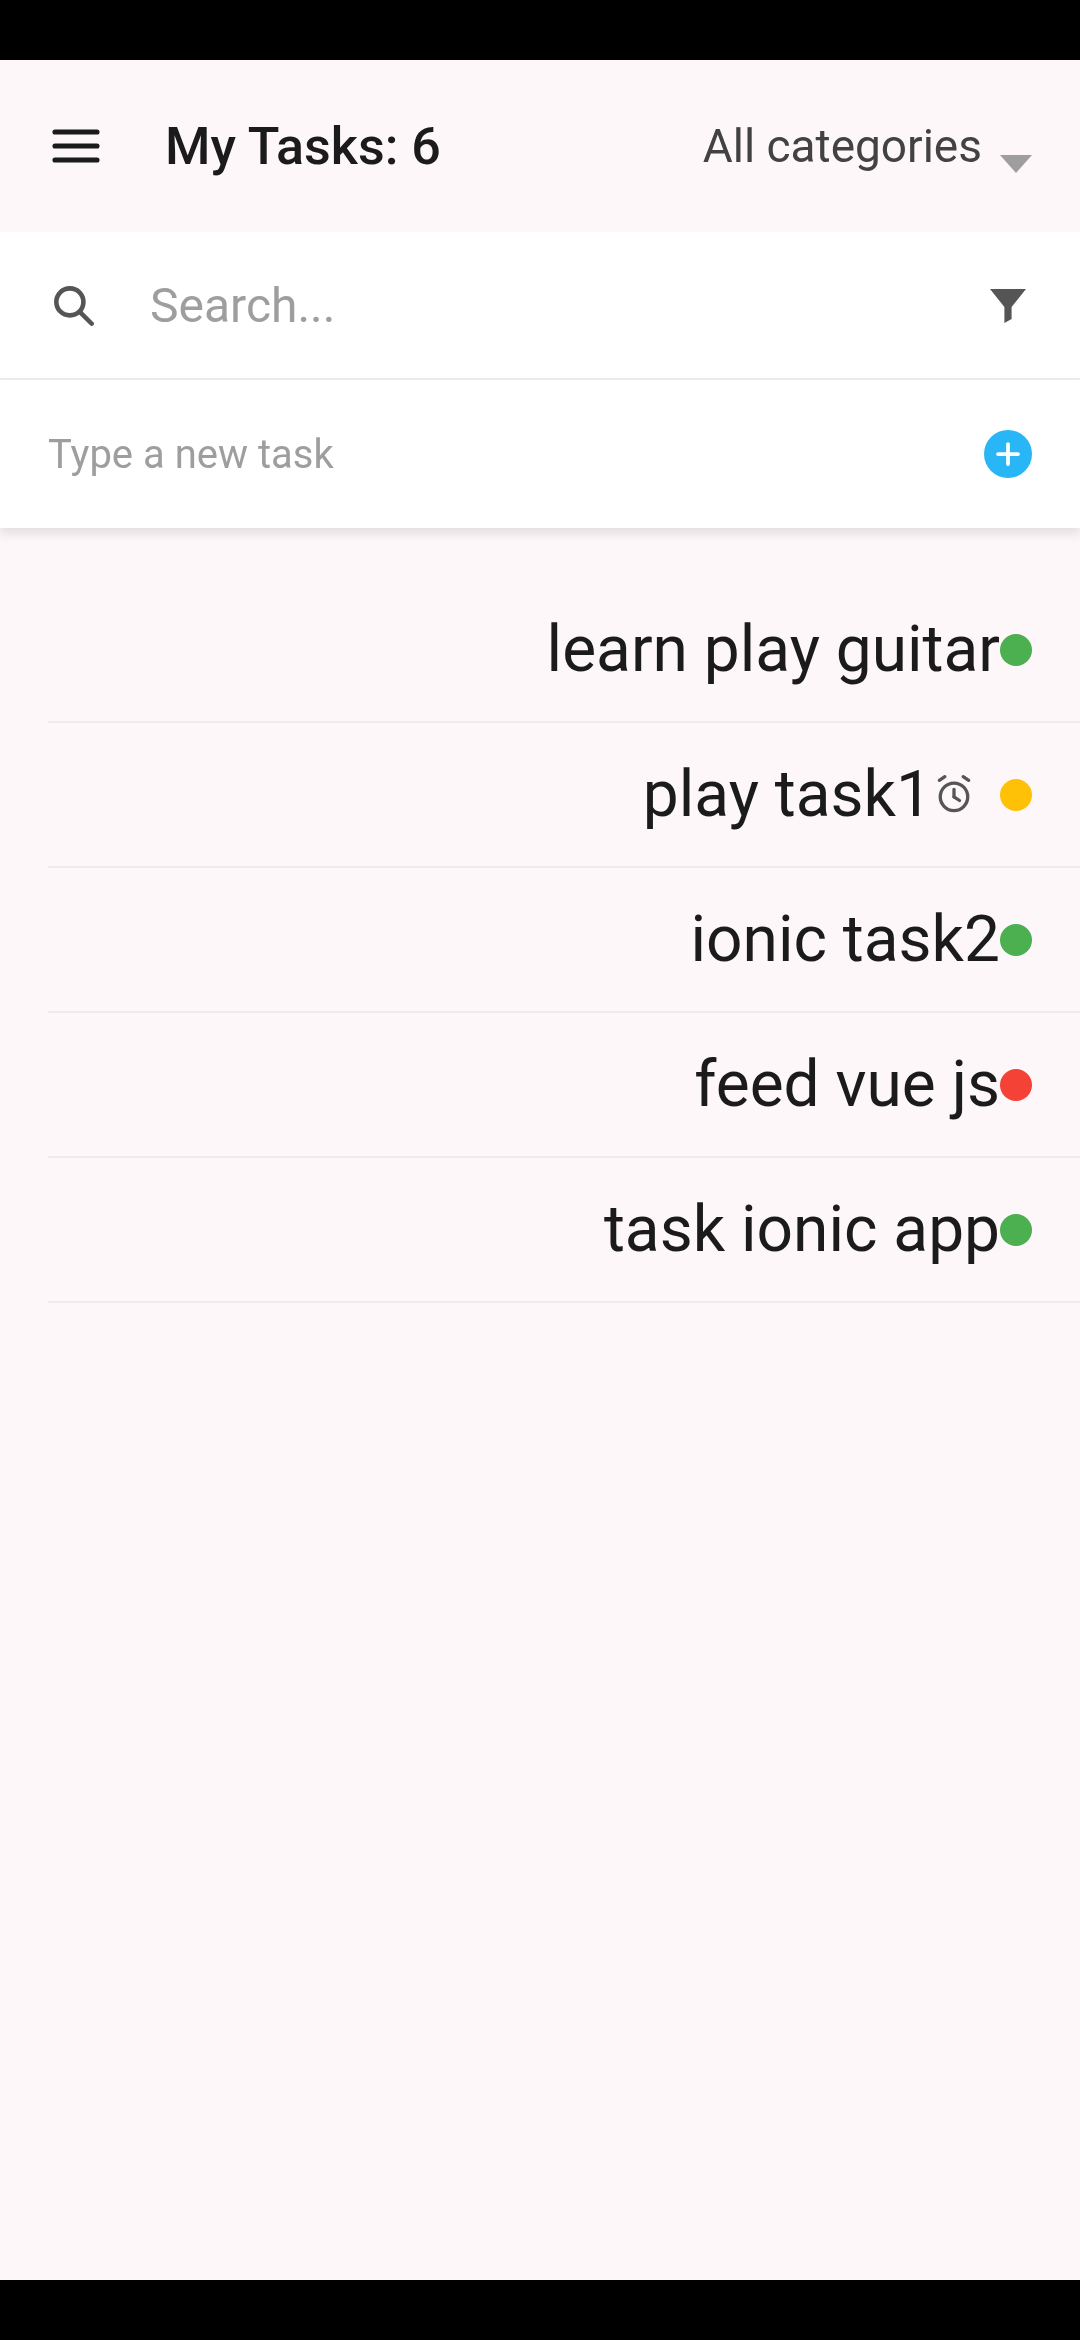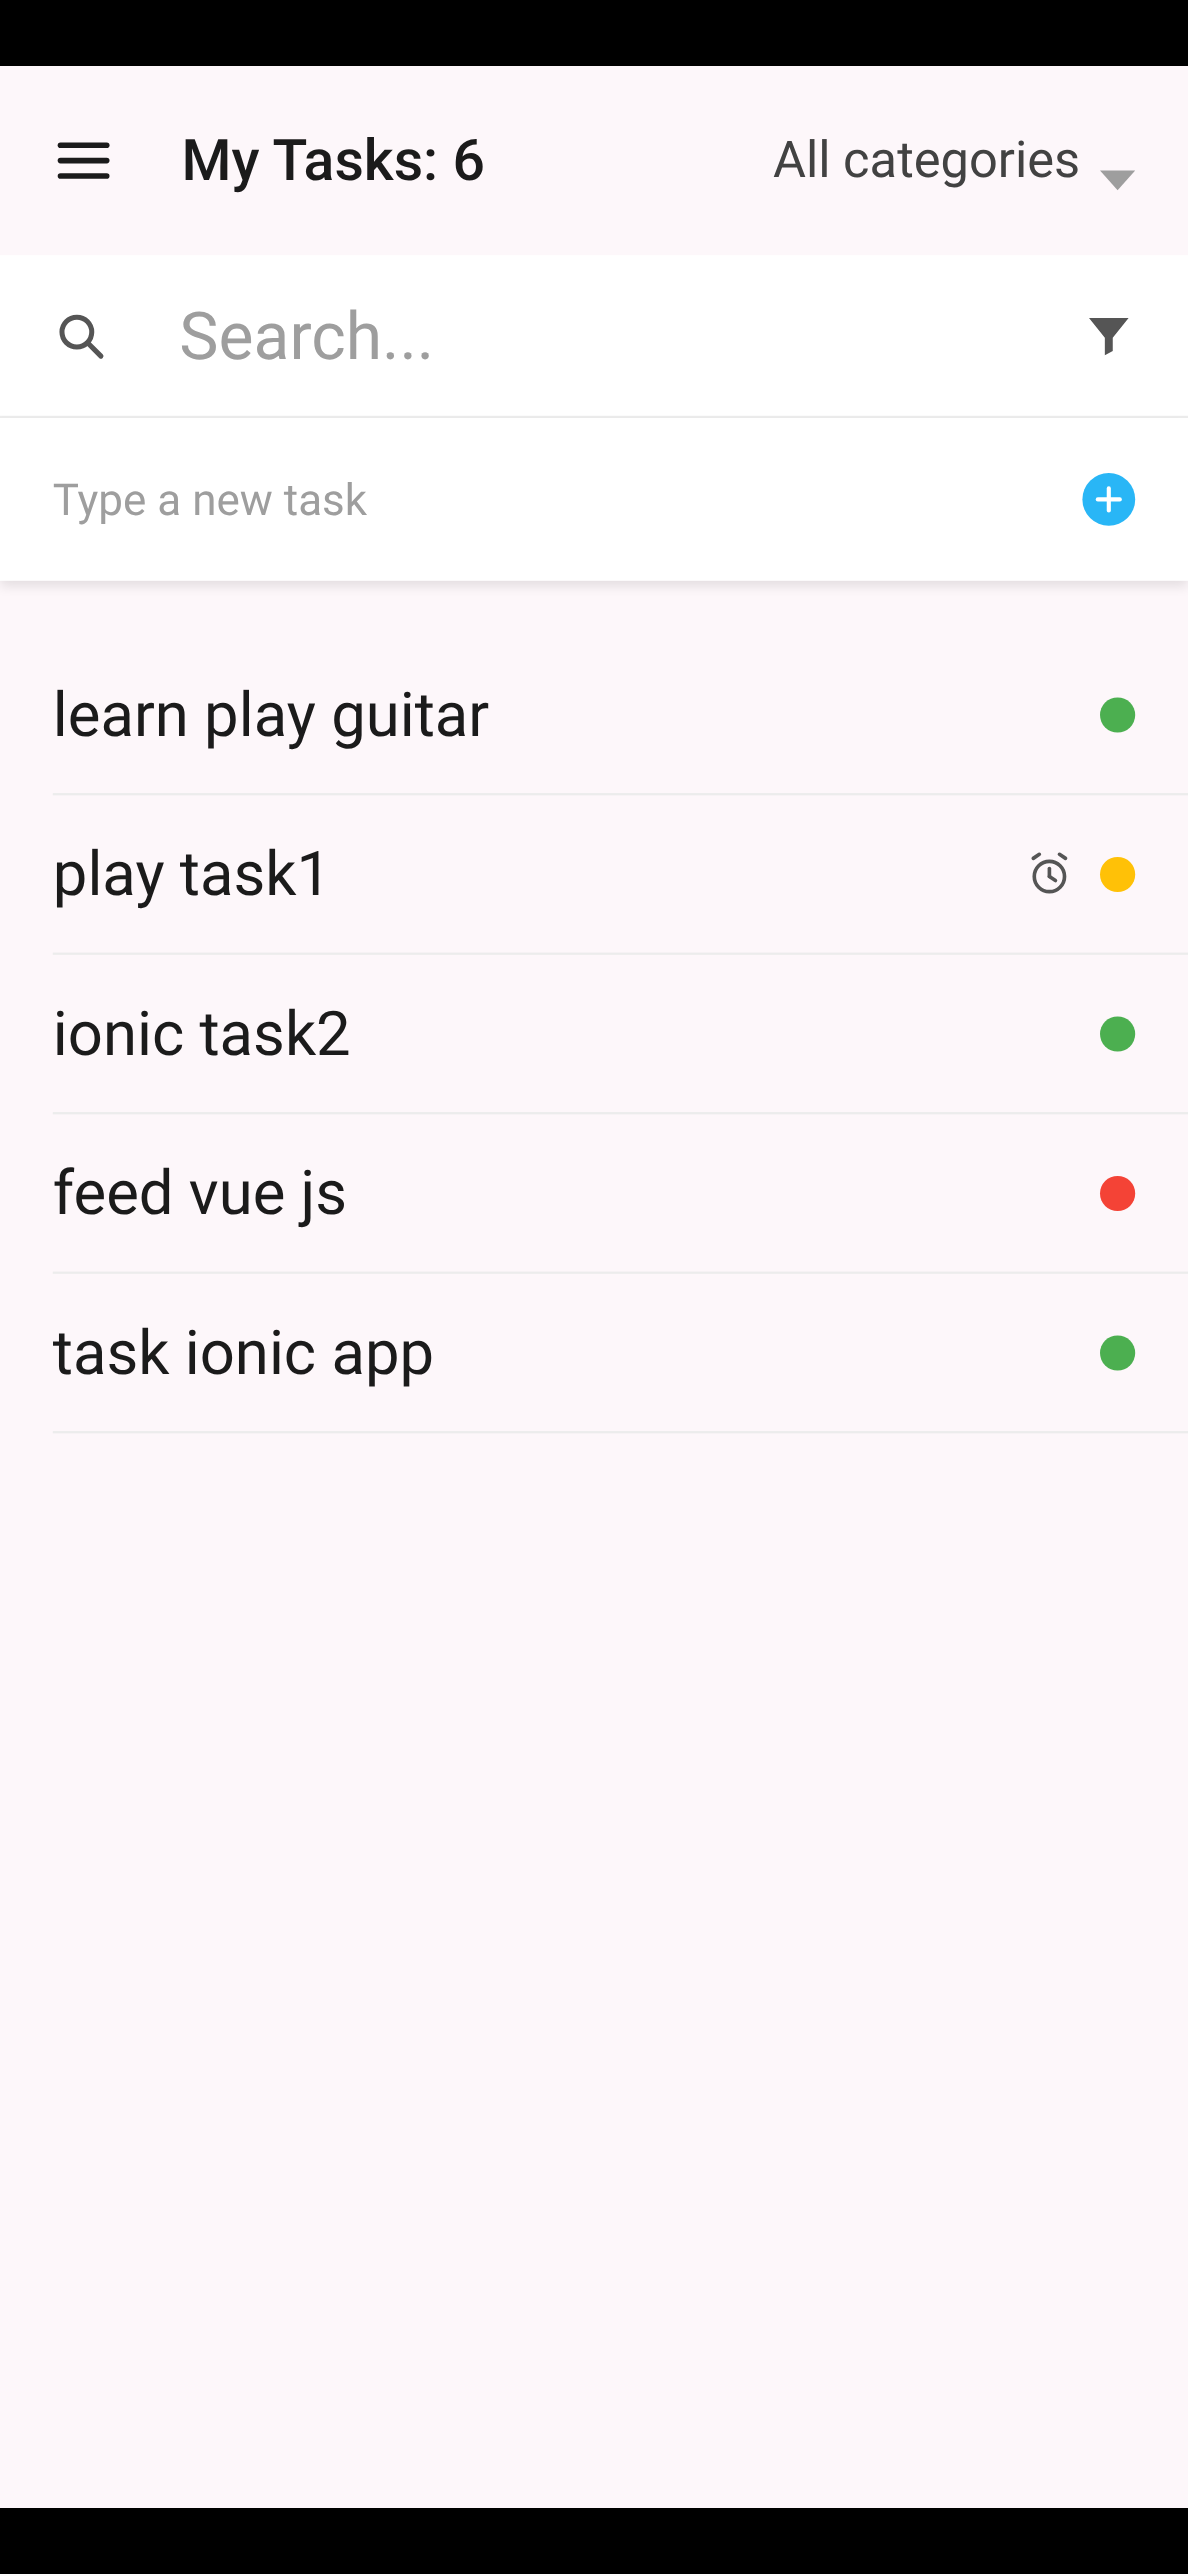--- a/index.html
+++ b/index.html
@@ -87,24 +87,24 @@
     .search-icon {
       width: 50px;
       height: 50px;
       color: #555;
     }
     .search-icon svg { width: 50px; height: 50px; }
     .search-input {
       flex: 1;
       border: none;
       outline: none;
-      font-size: 60px;
+      font-size: 48px;
       color: #000000;
       background: transparent;
-      margin-left: 65px;
+      margin-left: 52px;
     }
     .search-input::placeholder {
       color: #9e9e9e;
     }
     .filter-icon {
       width: 48px;
       height: 48px;
       color: #555;
     }
     .filter-icon svg { width: 48px; height: 48px; }
@@ -150,24 +150,25 @@
 
     .task-item {
       display: flex;
       align-items: center;
       height: 145px;
       border-bottom: 2px solid #ececec;
       padding-right: 48px;
       cursor: pointer;
     }
     .task-title {
-      font-size: 56px;
+      font-size: 64px;
       color: #1b1b1b;
       flex: 1;
       font-weight: 400;
+      text-align: right;
     }
     .alarm-icon {
       width: 44px;
       height: 44px;
       color: #555;
       margin-right: 24px;
     }
     .alarm-icon svg { width: 44px; height: 44px; }
     .category-dot {
       width: 32px;

